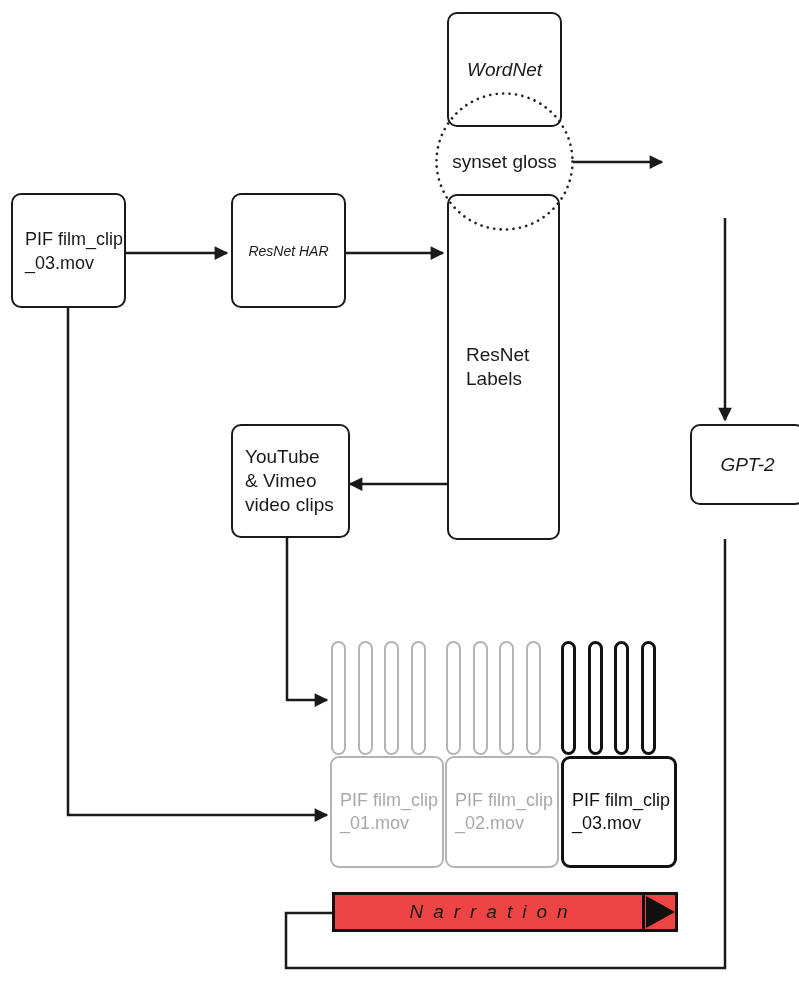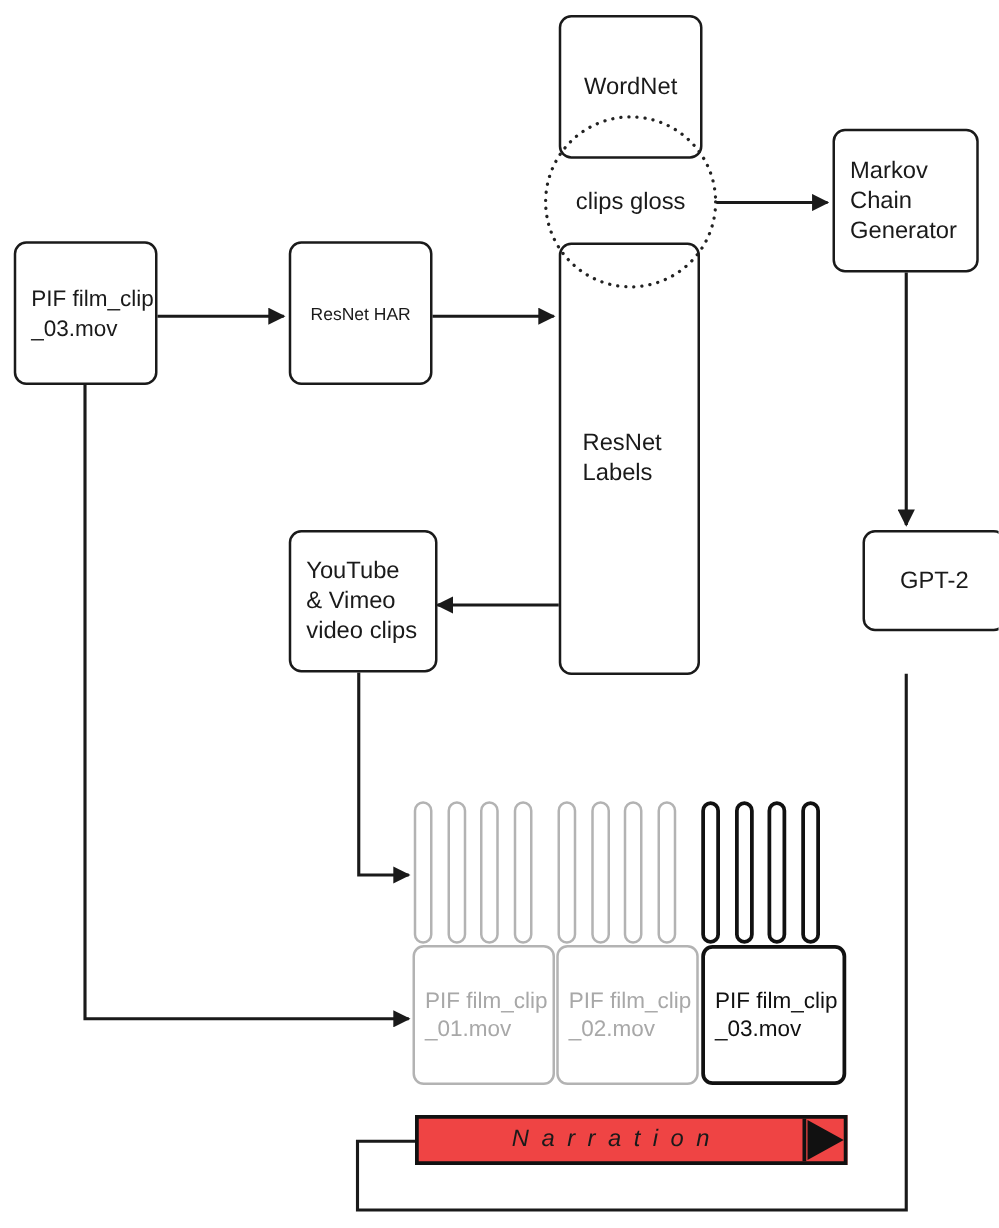--- a/index.html
+++ b/index.html
@@ -5,21 +5,21 @@
   html,body{margin:0;padding:0;background:#fff;}
   .canvas{
     position:relative;width:799px;height:982px;background:#fff;overflow:hidden;
     font-family:"Liberation Sans",sans-serif;color:#1a1a1a;
   }
   .box{
     position:absolute;background:#fff;border:2.5px solid #1a1a1a;border-radius:10px;
     box-sizing:border-box;display:flex;align-items:center;
     font-size:19px;line-height:24px;white-space:pre-line;
   }
-  .box.center{justify-content:center;text-align:center;}
+  .box.center{justify-content:center;text-align:center;font-style:italic;}
   .box.left{padding-left:12px;text-align:left;}
 
   .node-pif-source{left:11px;top:193px;width:115px;height:115px;padding-left:7px;font-size:18px;}
   .node-resnet-har{left:231px;top:193px;width:115px;height:115px;font-size:14px;}
   .node-wordnet{left:447px;top:12px;width:115px;height:115px;}
   .node-markov{left:666px;top:103px;width:117px;height:115px;}
   .node-resnet-labels{left:447px;top:194px;width:113px;height:346px;padding-left:17px;}
   .node-youtube{left:231px;top:424px;width:119px;height:114px;}
   .node-gpt2{left:690px;top:424px;width:115px;height:81px;}
 
@@ -82,35 +82,32 @@
 
 <div class="canvas">
 
   <div class="box left node-pif-source">PIF film_clip
 _03.mov</div>
 
   <div class="box center node-resnet-har">ResNet HAR</div>
 
   <div class="box center node-wordnet">WordNet</div>
 
-  <div class="box left node-markov">Markov
-Chain
-Generator</div>
 
   <div class="box node-resnet-labels">ResNet
 Labels</div>
 
   <div class="box left node-youtube">YouTube
 &amp; Vimeo
 video clips</div>
 
   <div class="box center node-gpt2">GPT-2</div>
 
   <div class="gloss-circle">
-    <span class="gloss-label">clips gloss</span>
+    <span class="gloss-label">synset gloss</span>
   </div>
 
   <div class="pill-group g1">
     <div class="pill"></div>
     <div class="pill"></div>
     <div class="pill"></div>
     <div class="pill"></div>
   </div>
   <div class="pill-group g2">
     <div class="pill"></div>

